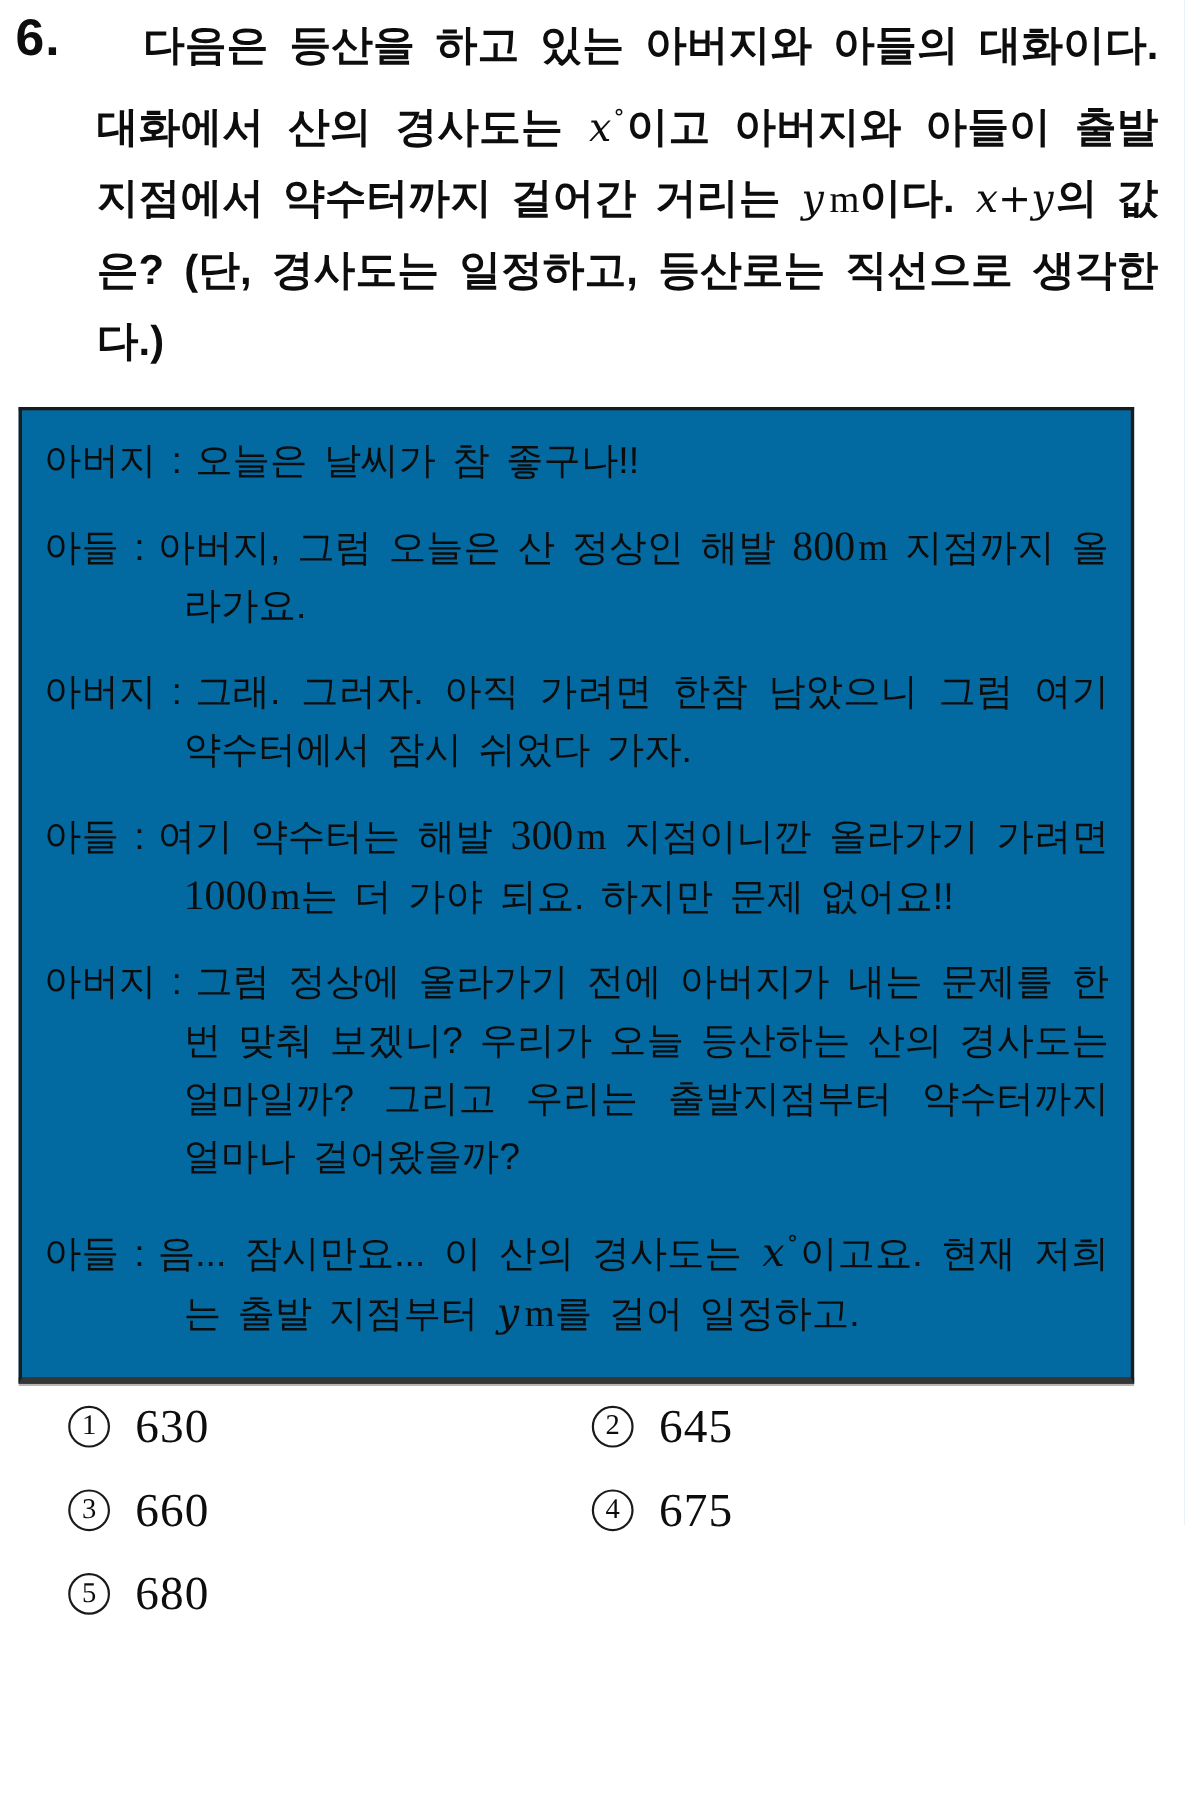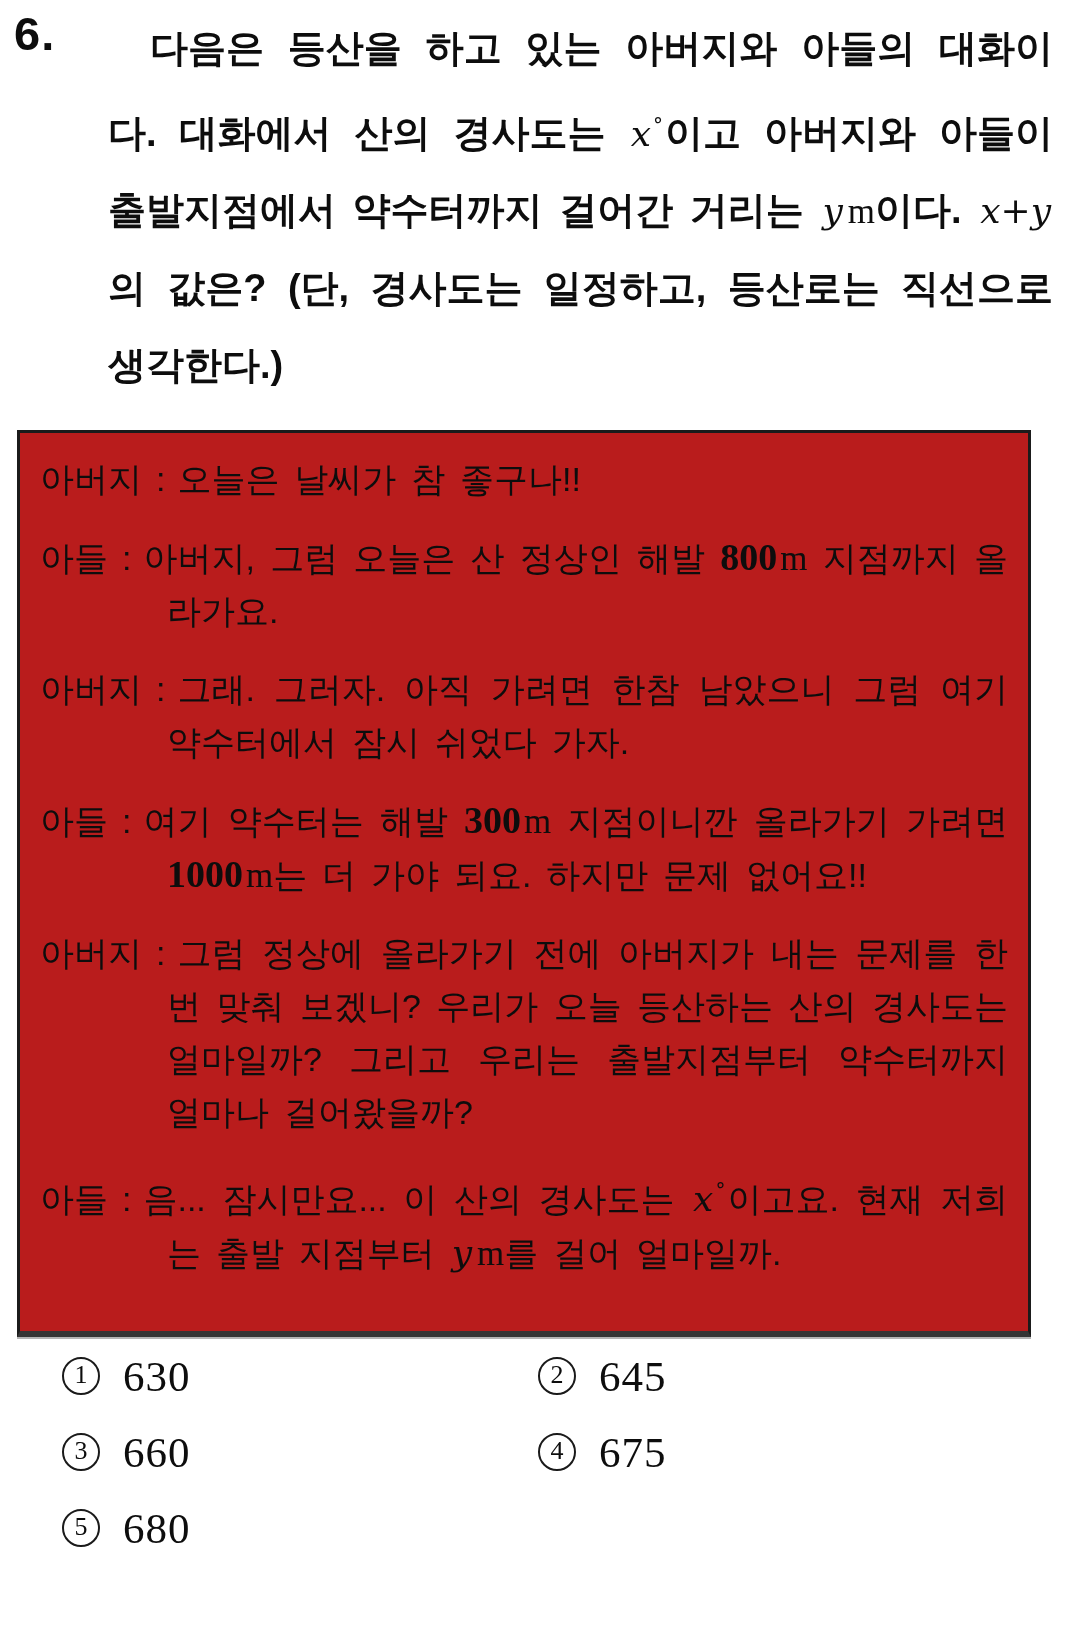--- a/index.html
+++ b/index.html
@@ -12,58 +12,57 @@
     overflow: hidden;
   }
   
   .question { position: relative; padding: 10px 24px 0 88px; }
   .q-number {
     position: absolute; left: 14px; top: 6px;
     font-size: 47px; font-weight: 800; letter-spacing: 1px;
   }
   .q-text {
     font-size: 38px; font-weight: 700;
-    line-height: 77px;
+    line-height: 65px;
     text-align: justify;
     text-indent: 42px;
     word-break: break-all;
     word-spacing: 0.14em;
-    margin-left: 20px;
   }
   .math {
     font-family: "DejaVu Serif", serif;
     font-style: italic; font-weight: 500;
     font-size: 36px;
     padding: 0 2px;
   }
   .deg {
     font-family: "DejaVu Serif", serif;
     font-style: normal; font-weight: 500;
     font-size: 20px; vertical-align: 14px;
     padding-right: 2px;
   }
   .unit {
     font-family: "Liberation Serif", serif;
     font-style: normal; font-weight: 500;
     font-size: 35px; margin-left: 3px;
   }
   .snum {
     font-family: "Liberation Serif", serif;
-    font-weight: 700; font-size: 38px;
+    font-weight: 400; font-size: 38px;
   }
   .nowrap { white-space: nowrap; }
   
   .dialog-box {
     margin: 26px 46px 16px 17px;
     border: 3px solid #1b1b1b;
     border-bottom-width: 6px;
     border-bottom-color: #353535;
     box-shadow: 0 2px 0 #b5b5b5;
-    padding: 20px 20px 26px 20px;
-    background: #b91c1c;
+    padding: 20px 20px 6px 20px;
+    background: #0369a1;
   }
   .dialog-line, .footnote-line {
     font-size: 34px; font-weight: 400;
     line-height: 53px;
     padding-left: 127px; text-indent: -127px;
     text-align: justify;
     word-break: break-all;
     word-spacing: 0.16em;
     margin-bottom: 25px;
   }
@@ -105,21 +104,21 @@
   <p class="dialog-line"><span>아버지</span><span class="sep">:</span><span>오늘은 날씨가 참 좋구나!!</span></p>
 
   <p class="dialog-line"><span>아들</span><span class="sep">:</span><span>아버지, 그럼 오늘은 산 정상인 해발 </span><span class="nowrap"><span class="snum">800</span><span class="unit">m</span></span><span> 지점까지 올라가요.</span></p>
 
   <p class="dialog-line"><span>아버지</span><span class="sep">:</span><span>그래. 그러자. 아직 가려면 한참 남았으니 그럼 여기 약수터에서 잠시 쉬었다 가자.</span></p>
 
   <p class="dialog-line"><span>아들</span><span class="sep">:</span><span>여기 약수터는 해발 </span><span class="nowrap"><span class="snum">300</span><span class="unit">m</span></span><span> 지점이니깐 올라가기 가려면 </span><span class="nowrap"><span class="snum">1000</span><span class="unit">m</span></span><span>는 더 가야 되요. 하지만 문제 없어요!!</span></p>
 
   <p class="dialog-line"><span>아버지</span><span class="sep">:</span><span>그럼 정상에 올라가기 전에 아버지가 내는 문제를 한 번 맞춰 보겠니? 우리가 오늘 등산하는 산의 경사도는 얼마일까? 그리고 우리는 출발지점부터 약수터까지 얼마나 걸어왔을까?</span></p>
 
-  <p class="dialog-line"><span>아들</span><span class="sep">:</span><span>음... 잠시만요... 이 산의 경사도는 </span><span class="math">x</span><span class="deg">°</span><span>이고요. 현재 저희는 출발 지점부터 </span><span class="nowrap"><span class="math">y</span><span class="unit">m</span></span><span>를 걸어 얼마일까.</span></p>
+  <p class="dialog-line"><span>아들</span><span class="sep">:</span><span>음... 잠시만요... 이 산의 경사도는 </span><span class="math">x</span><span class="deg">°</span><span>이고요. 현재 저희는 출발 지점부터 </span><span class="nowrap"><span class="math">y</span><span class="unit">m</span></span><span>를 걸어 일정하고.</span></p>
 
 
 </div>
 
 <div class="choices">
   <div class="choice">
     <span class="cnum">1</span>
     <span class="cval">630</span>
   </div>
   <div class="choice">

